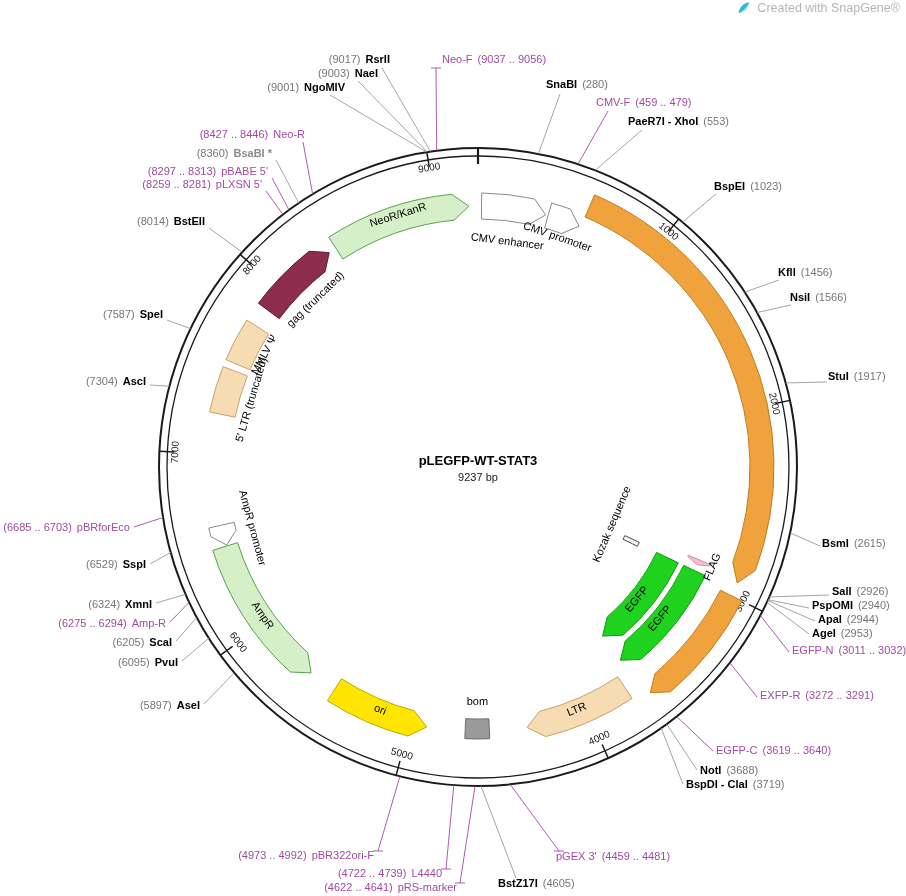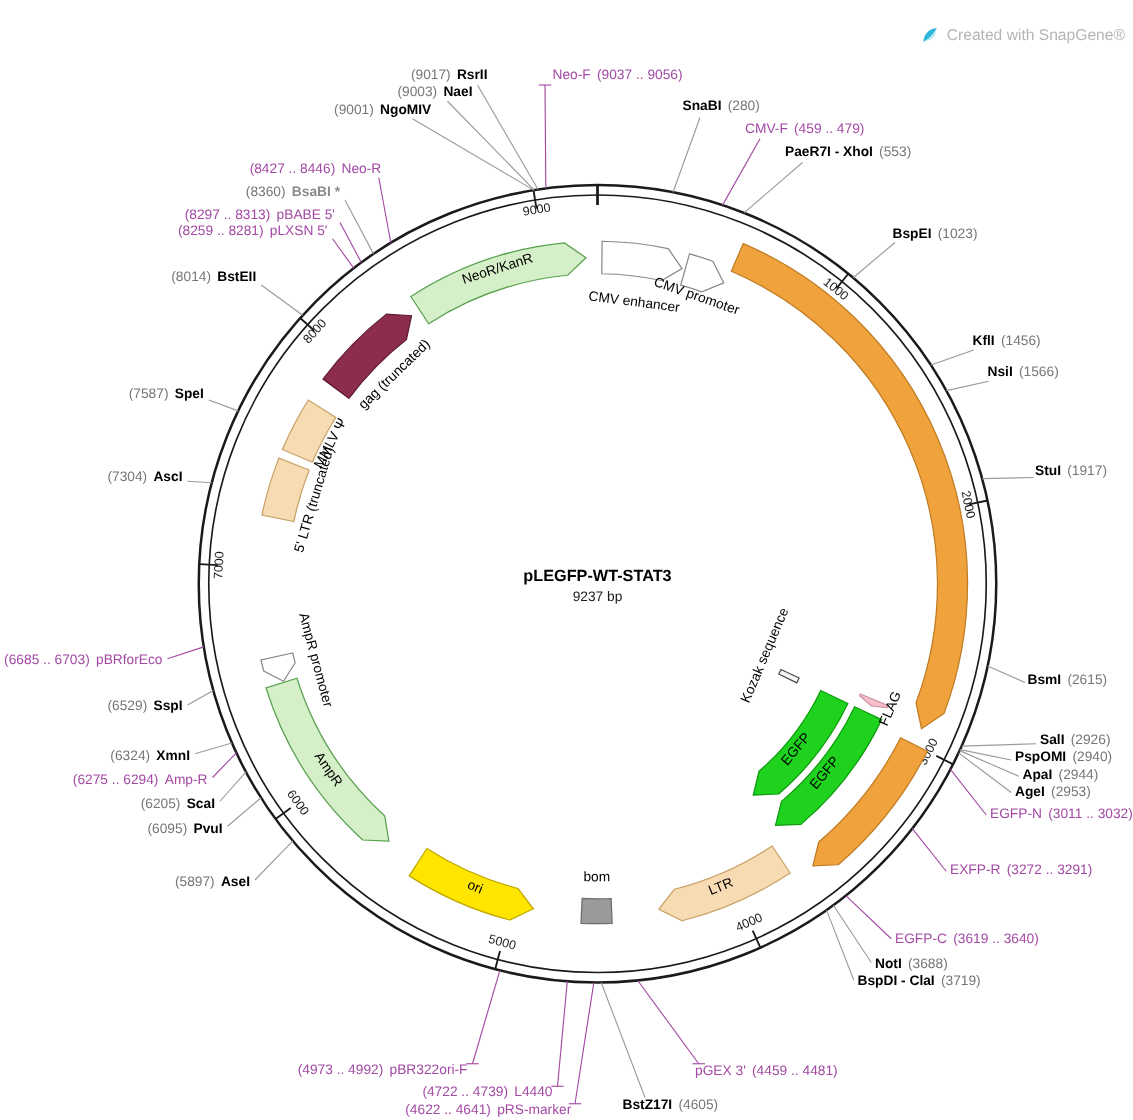--- a/index.html
+++ b/index.html
@@ -1,19 +1,19 @@
 <!DOCTYPE html>
 <html><head>
 <meta charset="utf-8">
 <style>
   html,body{margin:0;padding:0;background:#ffffff;}
   .stage{position:relative;width:906px;height:896px;background:#ffffff;overflow:hidden;
          font-family:"Liberation Sans","DejaVu Sans",sans-serif;}
   svg{display:block;}
-  .watermark{position:absolute;top:20px;right:6px;display:flex;align-items:center;gap:5px;
+  .watermark{position:absolute;top:0;right:6px;display:flex;align-items:center;gap:5px;
              color:#b5b5b5;font-size:12.5px;font-family:"Liberation Sans","DejaVu Sans",sans-serif;}
   .wm-icon{width:16px;height:16px;}
 </style>
 </head>
 <body>
 
 <div class="stage">
   <svg id="map" width="906" height="896" viewBox="0 0 906 896">
       <g>
         <circle cx="478" cy="467" r="319" fill="none" stroke="#1a1a1a" stroke-width="2"></circle>

